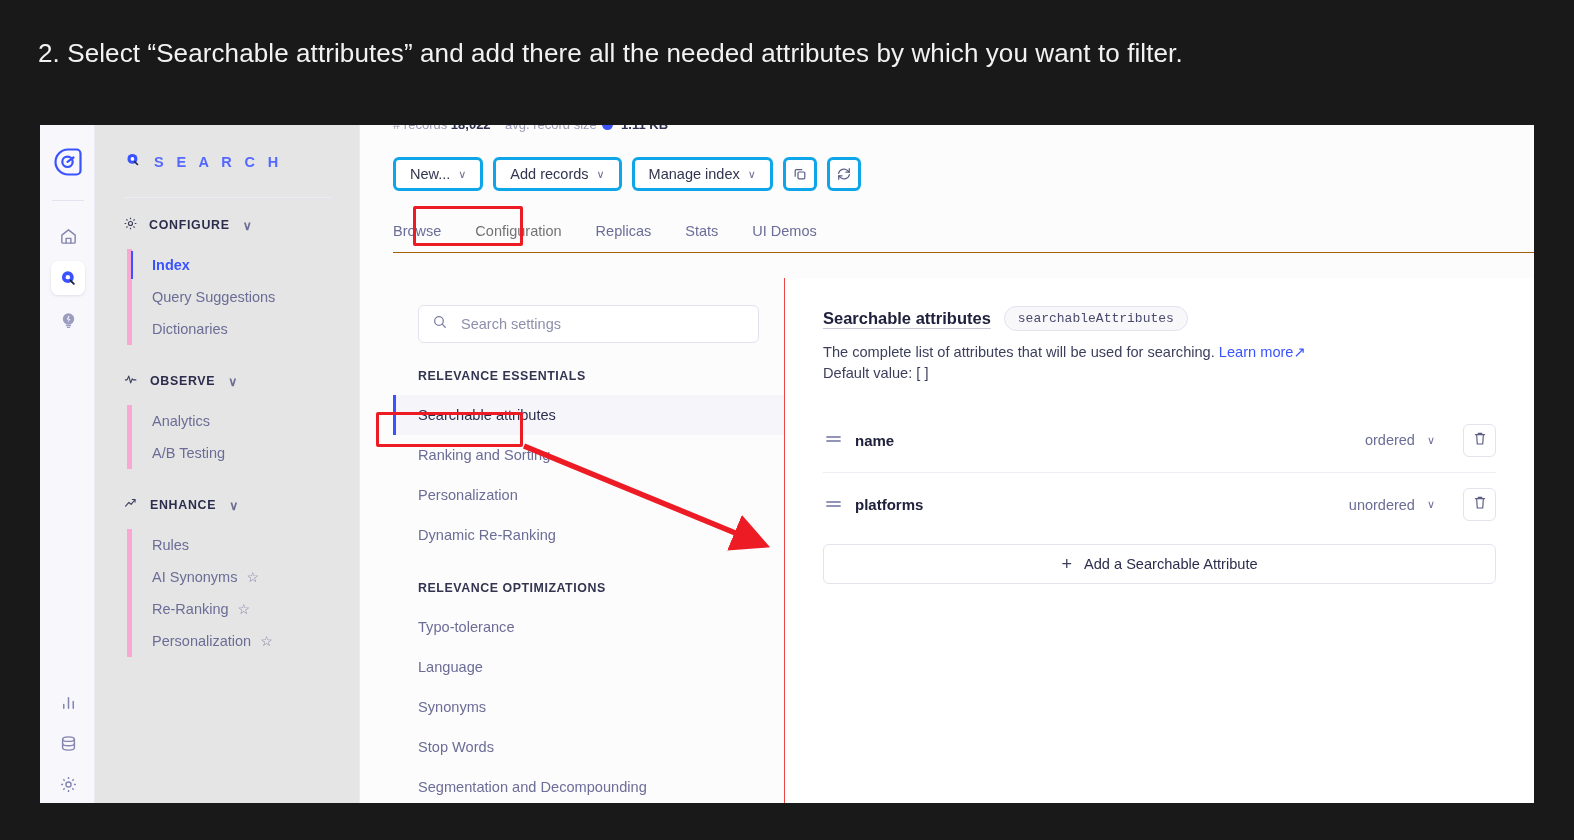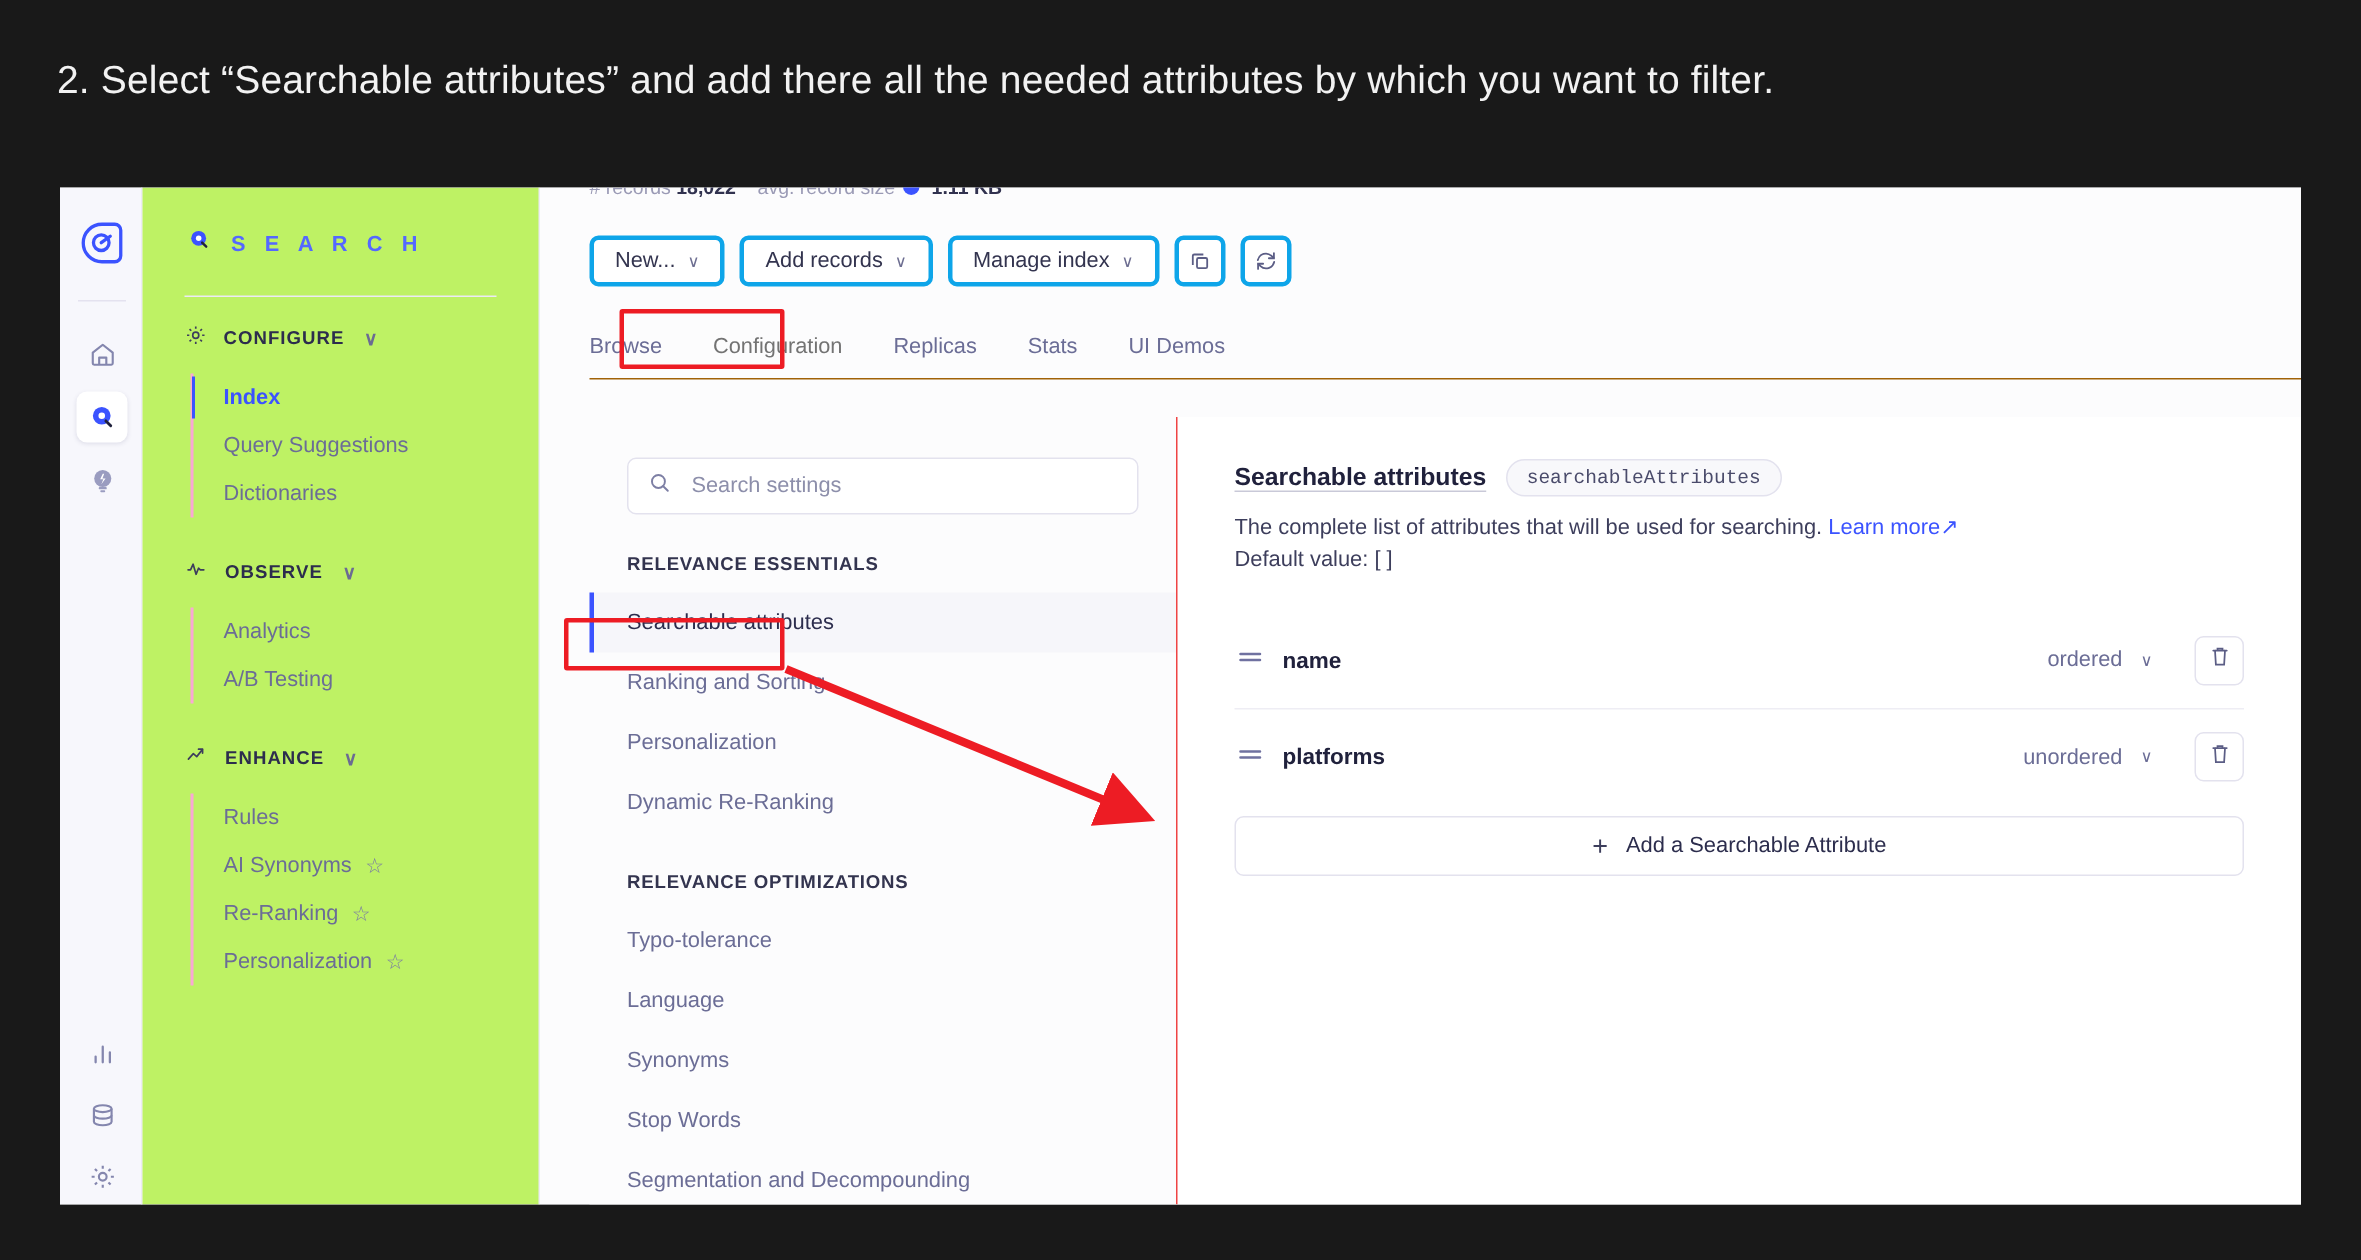--- a/index.html
+++ b/index.html
@@ -53,21 +53,21 @@
     display: flex; align-items: center; justify-content: center;
     border-radius: 7px;
   }
   .rail-icon.active { background: #ffffff; box-shadow: 0 1px 3px rgba(60,60,110,.13); }
   .rail-icon svg { display: block; }
 
   
   .nav {
     position: absolute; left: 55px; top: 0;
     width: 265px; height: 100%;
-    background: #bef264;
+    background: #e5e5e5;
     border-right: 1px solid #eceaf5;
   }
   .nav-brand {
     position: absolute; left: 30px; top: 27px;
     display: flex; align-items: center; gap: 13px;
   }
   .nav-brand .word {
     color: #5468ff;
     font-size: 14.5px; font-weight: 700;
     letter-spacing: 4.4px;
@@ -79,21 +79,21 @@
   .nav-scroll { position: absolute; left: 0; top: 84px; right: 0; bottom: 0; }
   .grp-head {
     display: flex; align-items: center; gap: 11px;
     padding: 0 0 0 28px;
     height: 32px;
     color: #2c2d4d; font-size: 12.4px; font-weight: 700; letter-spacing: .7px;
   }
   .grp-head .chev { margin-left: 2px; color: #6b6b93; }
   .grp-items {
     margin: 8px 0 0 0;
-    border-left: 2px solid #f9a8d4;
+    border-left: 5px solid #f9a8d4;
     margin-left: 32px;
     padding-left: 0;
   }
   .nav-item {
     position: relative;
     height: 32px;
     display: flex; align-items: center; gap: 9px;
     padding-left: 20px;
     color: #6b6d96; font-size: 14.5px;
   }

